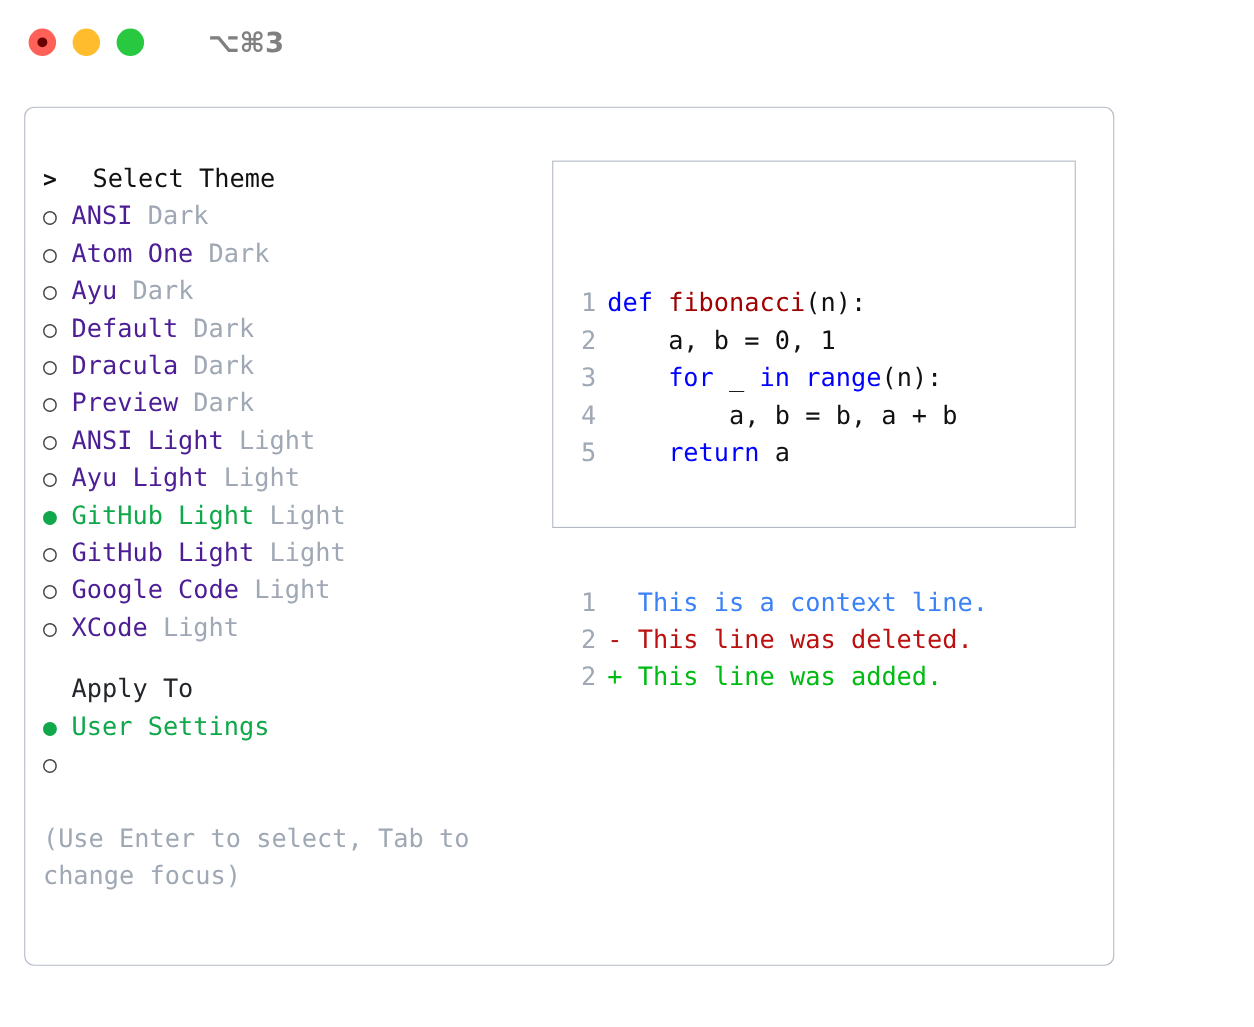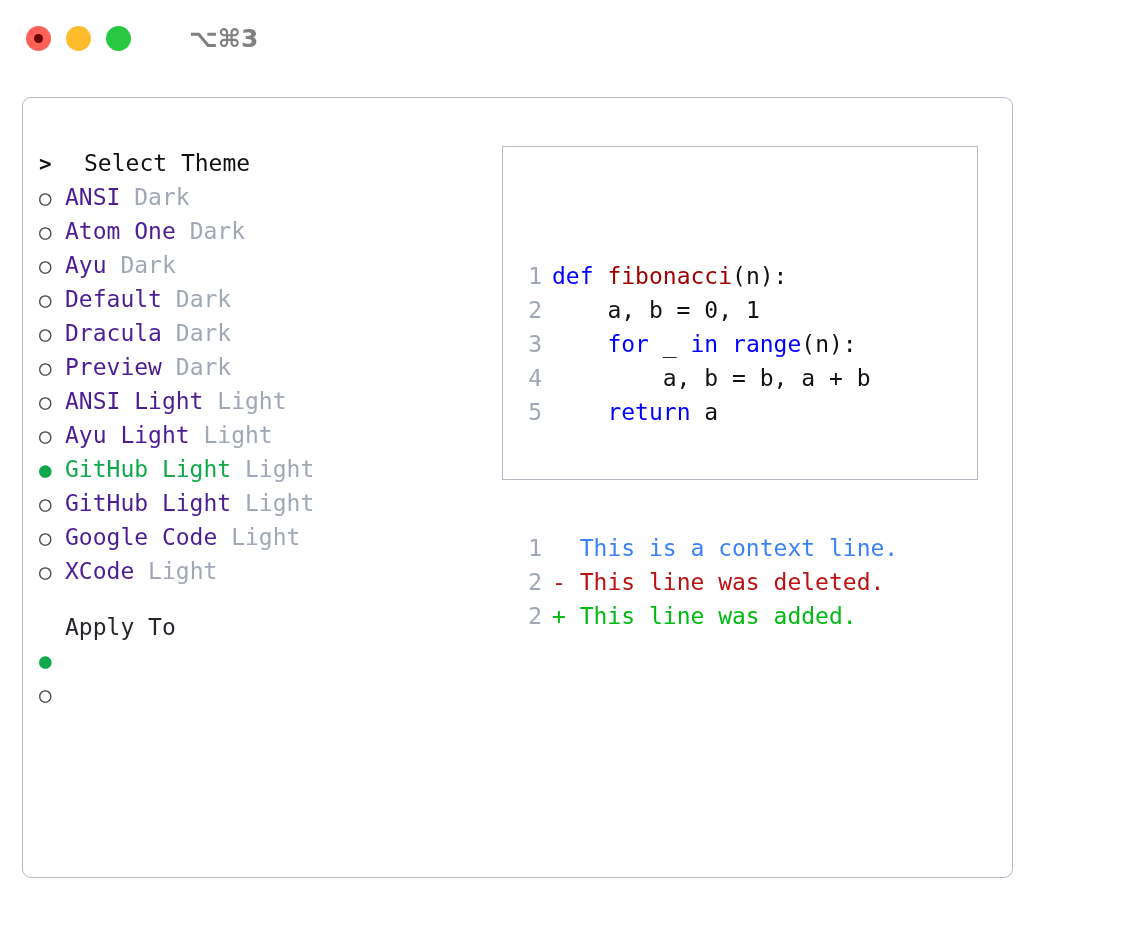--- a/index.html
+++ b/index.html
@@ -229,24 +229,25 @@
           </div>
 
         <div class="spacer-22"></div>
 
         <div class="row subheader">
           <span class="bullet none">○</span>
           <span class="label">Apply To</span>
         </div>
 
         <div id="apply-list">
-            <div class="row selected"><span class="bullet sel">●</span></div>
+            <div class="row selected"><span class="bullet sel">●</span><span class="label">User Settings</span></div>
             <div class="row"><span class="bullet">○</span></div>
           </div>
 
+        <div class="hint">(Use Enter to select, Tab to change focus)</div>
       </div>
 
       <div class="right-col">
 
         <div class="preview-box">
           <div class="code">
             <div id="code-lines"><div class="code-line"><span class="ln">1</span><span class="kw">def</span><span class="pl"> </span><span class="fn">fibonacci</span><span class="pl">(n):</span></div><div class="code-line"><span class="ln">2</span><span class="pl">    a, b = </span><span class="num">0</span><span class="pl">, </span><span class="num">1</span></div><div class="code-line"><span class="ln">3</span><span class="pl">    </span><span class="kw">for</span><span class="pl"> _ </span><span class="kw">in</span><span class="pl"> </span><span class="kw">range</span><span class="pl">(n):</span></div><div class="code-line"><span class="ln">4</span><span class="pl">        a, b = b, a + b</span></div><div class="code-line"><span class="ln">5</span><span class="pl">    </span><span class="kw">return</span><span class="pl"> a</span></div></div>
             <div class="diff-block" id="diff-lines"><div class="code-line"><span class="ln">1</span><span class="d-ctx"> </span><span class="d-ctx"> This is a context line.</span></div><div class="code-line"><span class="ln">2</span><span class="d-del">-</span><span class="d-del"> This line was deleted.</span></div><div class="code-line"><span class="ln">2</span><span class="d-add">+</span><span class="d-add"> This line was added.</span></div></div>
           </div>
         </div>

